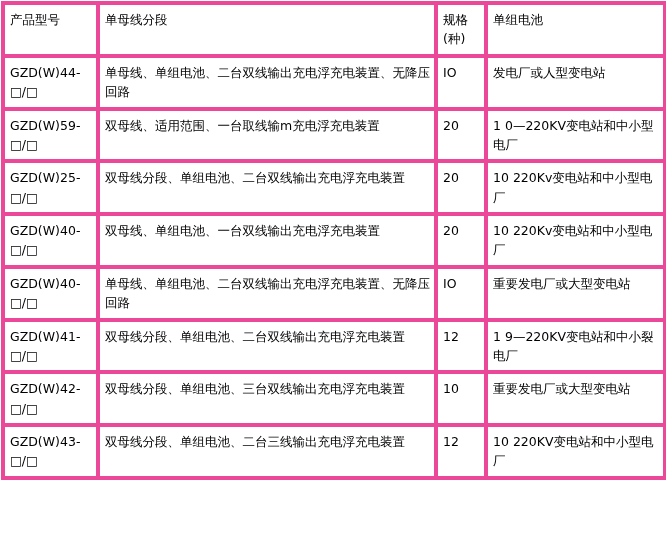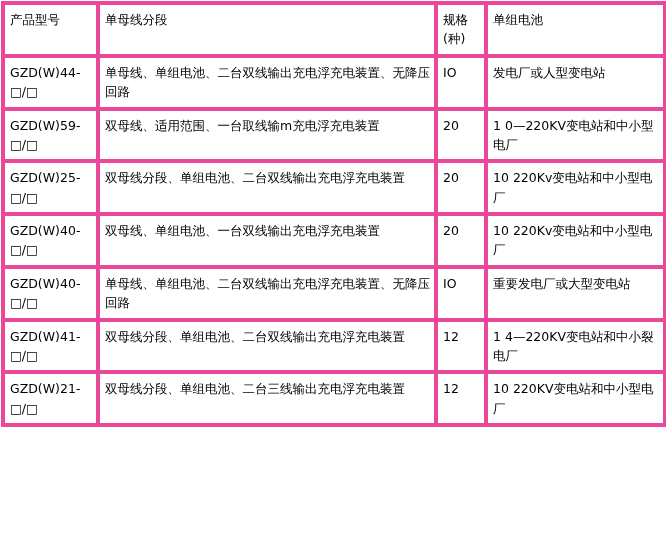--- a/index.html
+++ b/index.html
@@ -90,24 +90,30 @@
       <td class="model">GZD(W)40-□/□</td>
       <td class="desc">单母线、单组电池、二台双线输出充电浮充电装置、无降压回路</td>
       <td class="spec">IO</td>
       <td class="scope">重要发电厂或大型变电站</td>
     </tr>
 
     <tr>
       <td class="model">GZD(W)41-□/□</td>
       <td class="desc">双母线分段、单组电池、二台双线输出充电浮充电装置</td>
       <td class="spec">12</td>
-      <td class="scope">1 4—220KV变电站和中小裂电厂</td>
+      <td class="scope">1 9—220KV变电站和中小裂电厂</td>
     </tr>
 
+    <tr>
+      <td class="model">GZD(W)42-□/□</td>
+      <td class="desc">双母线分段、单组电池、三台双线输出充电浮充电装置</td>
+      <td class="spec">10</td>
+      <td class="scope">重要发电厂或大型变电站</td>
+    </tr>
 
     <tr>
-      <td class="model">GZD(W)21-□/□</td>
+      <td class="model">GZD(W)43-□/□</td>
       <td class="desc">双母线分段、单组电池、二台三线输出充电浮充电装置</td>
       <td class="spec">12</td>
       <td class="scope">10 220KV变电站和中小型电厂</td>
     </tr>
   </tbody>
 </table>
 
 </body></html>

